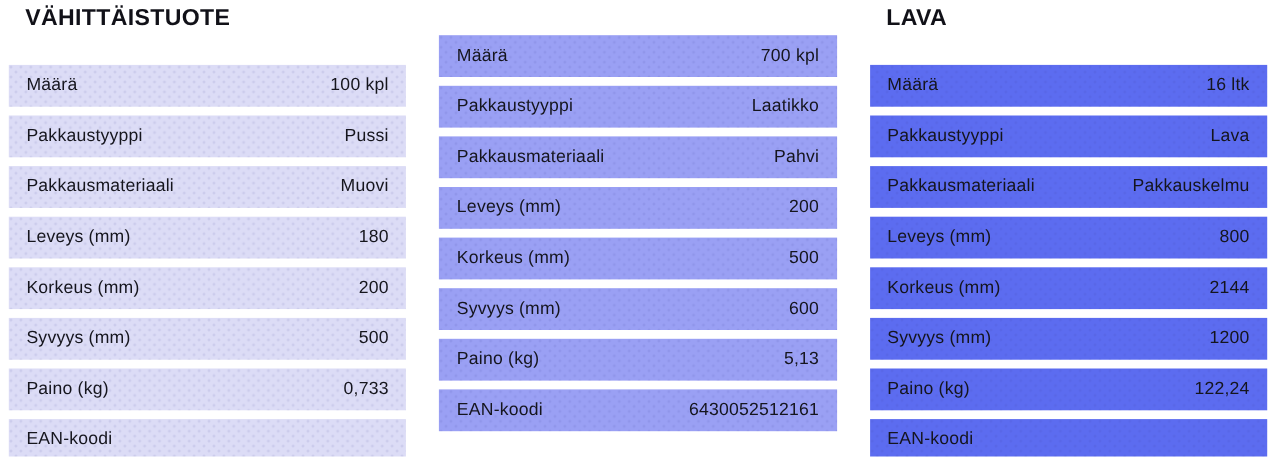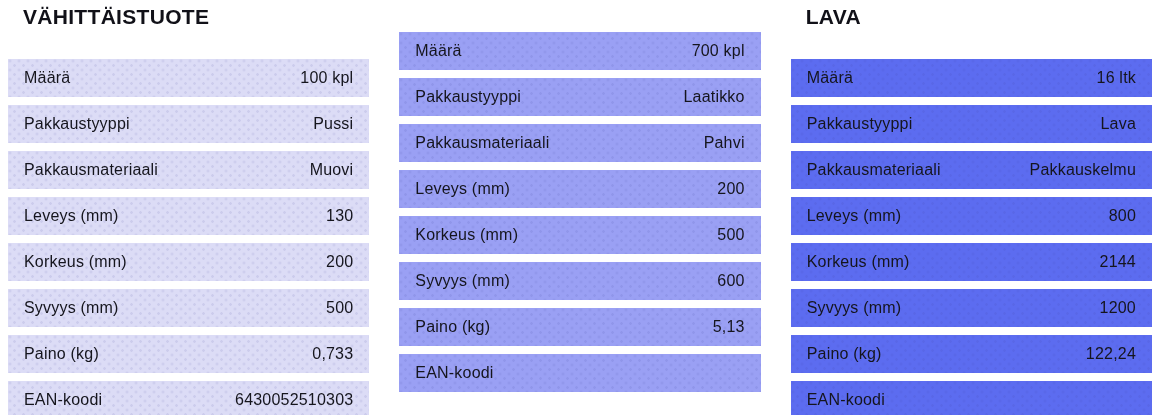--- a/index.html
+++ b/index.html
@@ -78,41 +78,40 @@
     <span class="value">Pussi</span>
   </div>
 
   <div class="row" style="background-color: rgb(220, 220, 246);">
     <span class="label">Pakkausmateriaali</span>
     <span class="value">Muovi</span>
   </div>
 
   <div class="row" style="background-color: rgb(220, 220, 246);">
     <span class="label">Leveys (mm)</span>
-    <span class="value">130</span>
+    <span class="value">180</span>
   </div>
 
   <div class="row" style="background-color: rgb(220, 220, 246);">
     <span class="label">Korkeus (mm)</span>
     <span class="value">200</span>
   </div>
 
   <div class="row" style="background-color: rgb(220, 220, 246);">
     <span class="label">Syvyys (mm)</span>
     <span class="value">500</span>
   </div>
 
   <div class="row" style="background-color: rgb(220, 220, 246);">
     <span class="label">Paino (kg)</span>
     <span class="value">0,733</span>
   </div>
 
   <div class="row" style="background-color: rgb(220, 220, 246);">
     <span class="label">EAN-koodi</span>
-    <span class="value">6430052510303</span>
   </div>
 </div>
   </section>
 
   <section class="col">
     <div class="rows">
   <div class="row" style="background-color: rgb(154, 160, 244);">
     <span class="label">Määrä</span>
     <span class="value">700 kpl</span>
   </div>
@@ -142,20 +141,21 @@
     <span class="value">600</span>
   </div>
 
   <div class="row" style="background-color: rgb(154, 160, 244);">
     <span class="label">Paino (kg)</span>
     <span class="value">5,13</span>
   </div>
 
   <div class="row" style="background-color: rgb(154, 160, 244);">
     <span class="label">EAN-koodi</span>
+    <span class="value">6430052512161</span>
   </div>
 </div>
   </section>
 
   <section class="col">
     <h2 class="col-title">LAVA</h2>
     <div class="rows">
   <div class="row" style="background-color: rgb(92, 108, 240);">
     <span class="label">Määrä</span>
     <span class="value">16 ltk</span>

